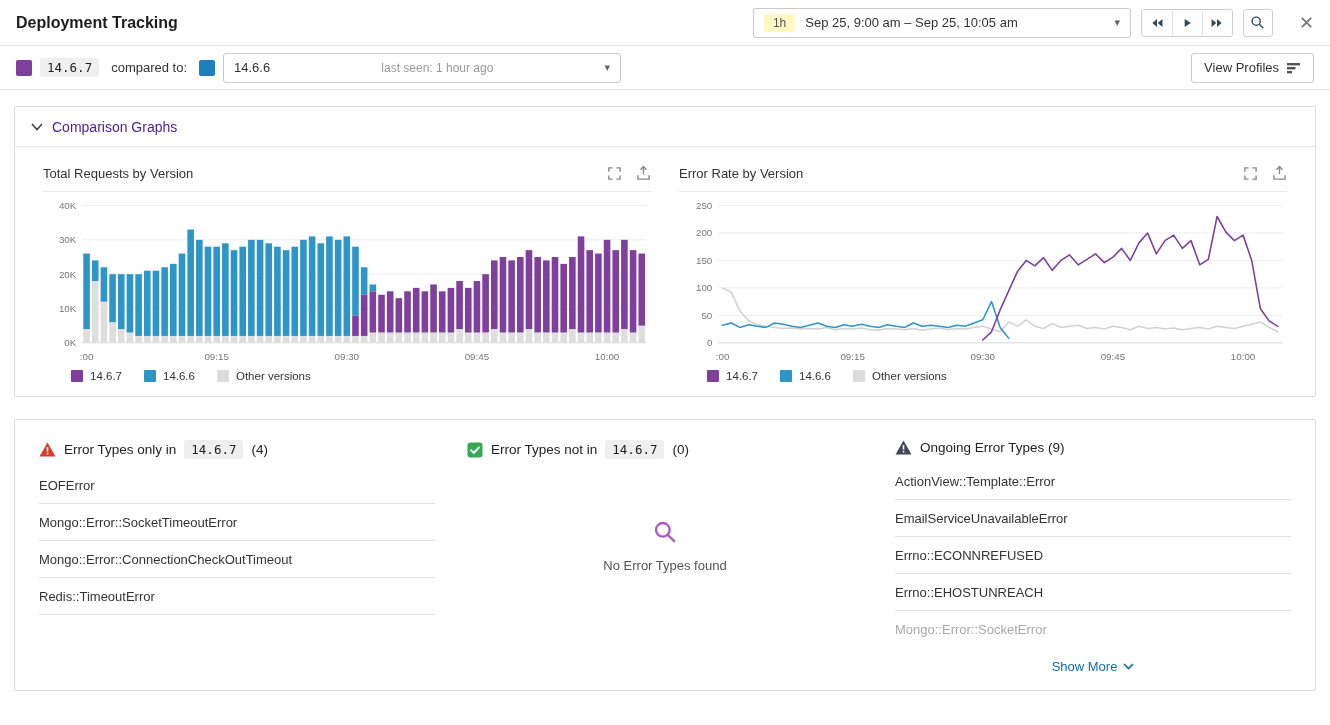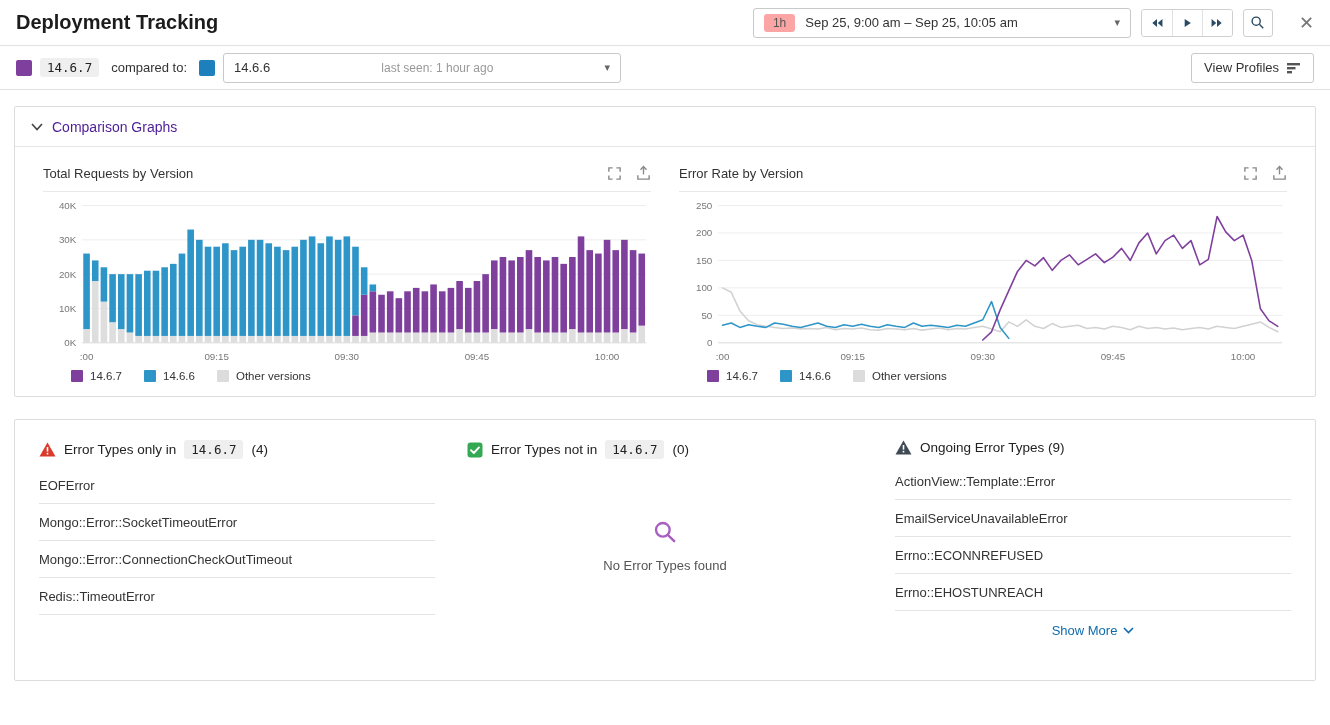--- a/index.html
+++ b/index.html
@@ -2,25 +2,25 @@
 <html><head>
 <meta charset="utf-8">
 <style>
   * { box-sizing: border-box; margin: 0; padding: 0; }
   html,body { width:1330px; height:725px; overflow:hidden; background:#fff;
     font-family:"Liberation Sans", sans-serif; color:#333; font-size:13px; }
 
   
   .topbar { display:flex; align-items:center; justify-content:space-between;
     height:46px; padding:0 16px; border-bottom:1px solid #e2e2e2; }
-  .page-title { font-size:20px; font-weight:700; color:#1c1c1c; }
+  .page-title { font-size:16px; font-weight:700; color:#1c1c1c; }
   .topbar-right { display:flex; align-items:center; gap:10px; }
   .time-range { display:flex; align-items:center; gap:10px; width:378px; height:30px;
     border:1px solid #c9c9c9; border-radius:3px; padding:0 10px; cursor:pointer; background:#fff; }
-  .duration-badge { background:#fca5a5; color:#555; border-radius:3px; padding:2px 9px;
+  .duration-badge { background:#fef9c3; color:#555; border-radius:3px; padding:2px 9px;
     font-size:12px; }
   .time-text { font-size:13px; color:#333; white-space:nowrap; }
   .caret { margin-left:auto; color:#666; font-size:11px; }
   .btn-group { display:flex; border:1px solid #cfcfcf; border-radius:3px; overflow:hidden; height:28px; background:#fff; }
   .nav-btn { width:30px; height:100%; background:#fff; border:none; display:flex;
     align-items:center; justify-content:center; cursor:pointer; }
   .nav-btn + .nav-btn { border-left:1px solid #e2e2e2; }
   .icon-btn { width:30px; height:28px; background:#fff; border:1px solid #cfcfcf;
     border-radius:3px; display:flex; align-items:center; justify-content:center; cursor:pointer; }
   .close-btn { border:none; background:none; font-size:18px; color:#777; cursor:pointer;
@@ -442,20 +442,21 @@
             <rect x="7.7" y="5" width="1.6" height="4.6" fill="#fff"></rect>
             <rect x="7.7" y="10.8" width="1.6" height="1.7" fill="#fff"></rect>
           </svg>
         <span>Ongoing Error Types (9)</span>
       </div>
       <div class="err-list">
           <div class="err-item">ActionView::Template::Error</div>
           <div class="err-item">EmailServiceUnavailableError</div>
           <div class="err-item">Errno::ECONNREFUSED</div>
           <div class="err-item">Errno::EHOSTUNREACH</div>
+          <div class="err-item faded">Mongo::Error::SocketError</div>
         </div>
       <div class="show-more">
         <span>Show More</span>
         <svg width="11" height="7" viewBox="0 0 11 7" fill="none" stroke="#0e6cad" stroke-width="1.6">
             <path d="M1 1 L5.5 5.5 L10 1"></path>
           </svg>
       </div>
     </div>
 
   </section>

